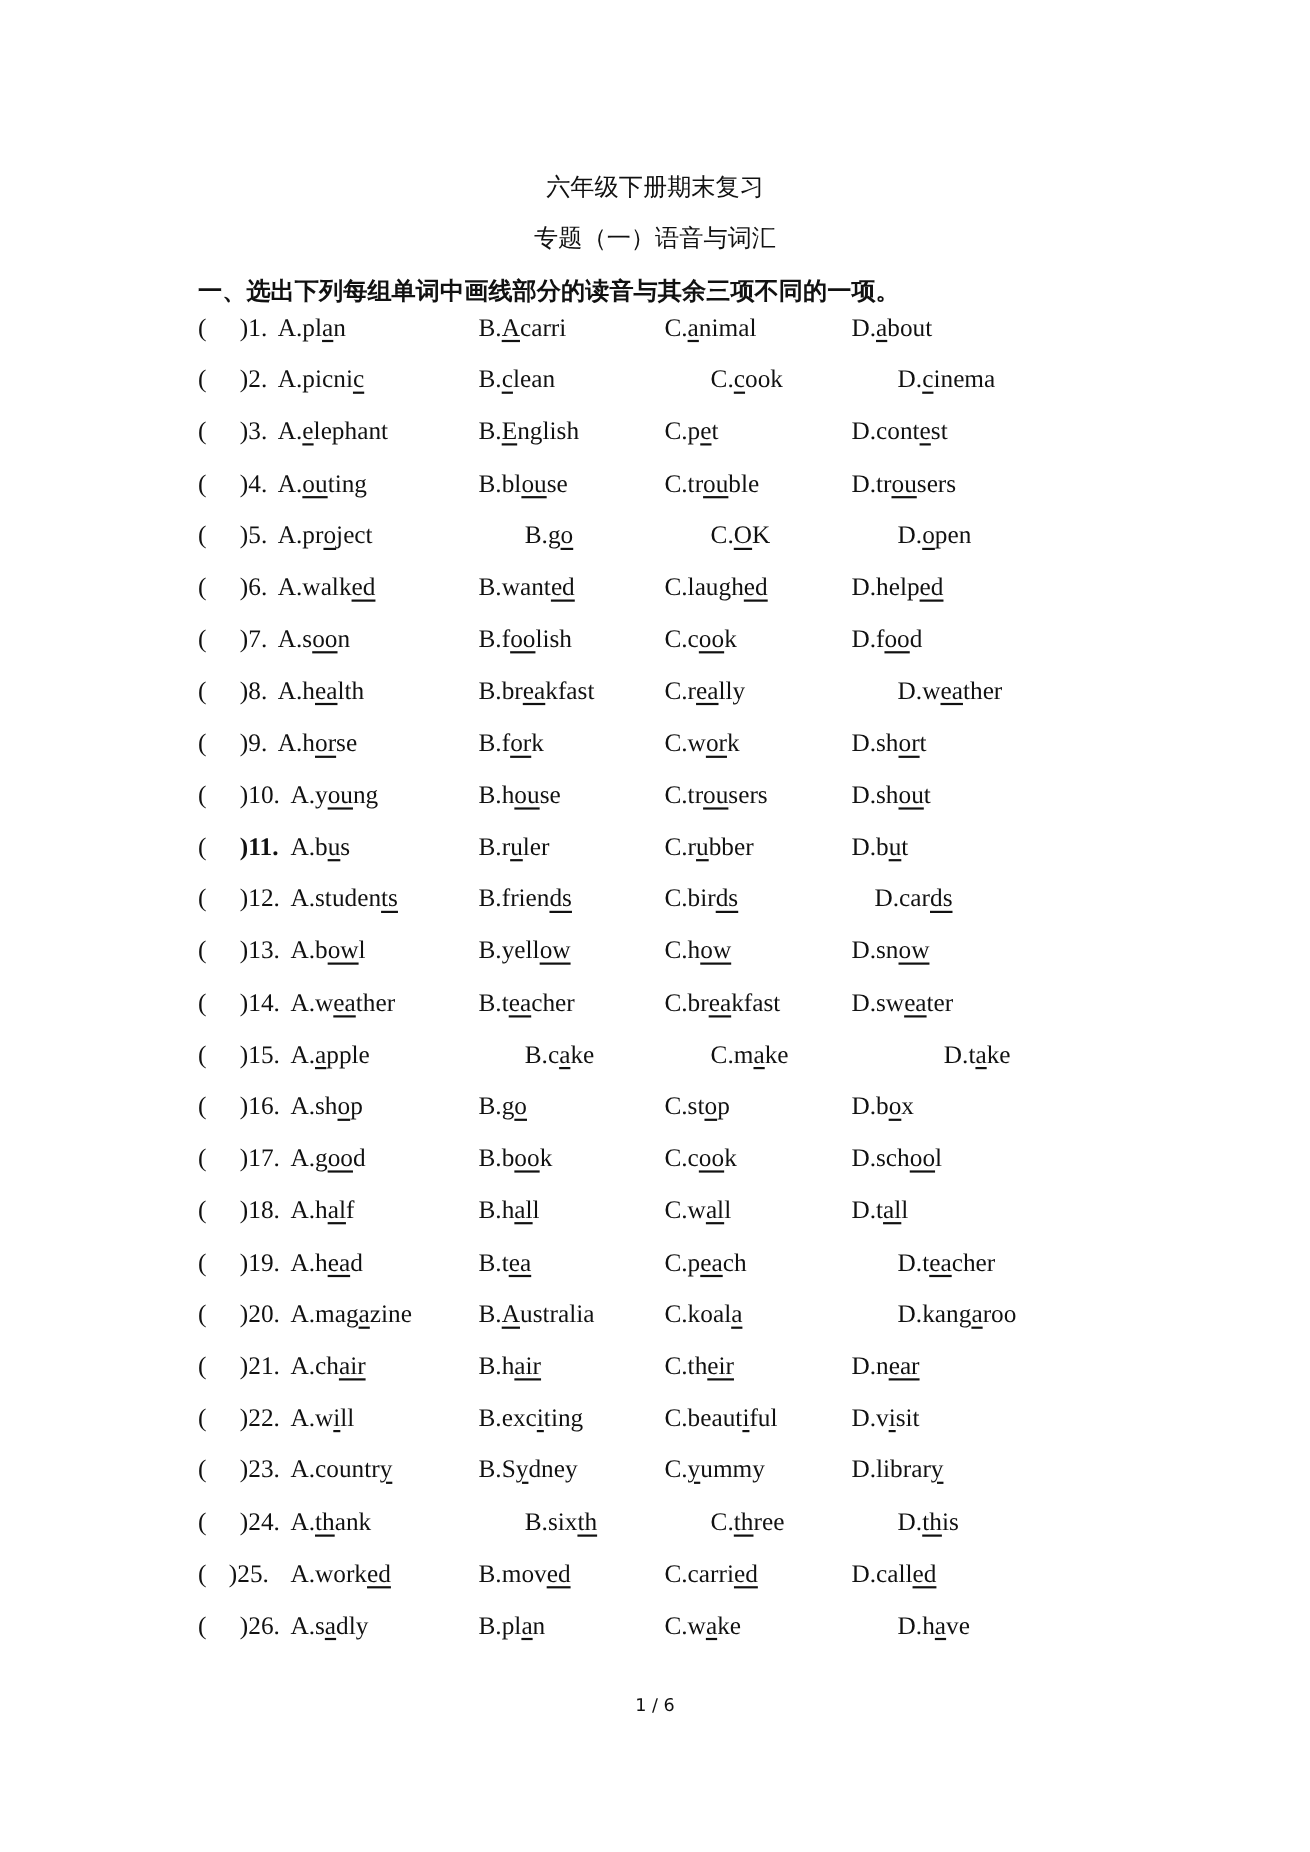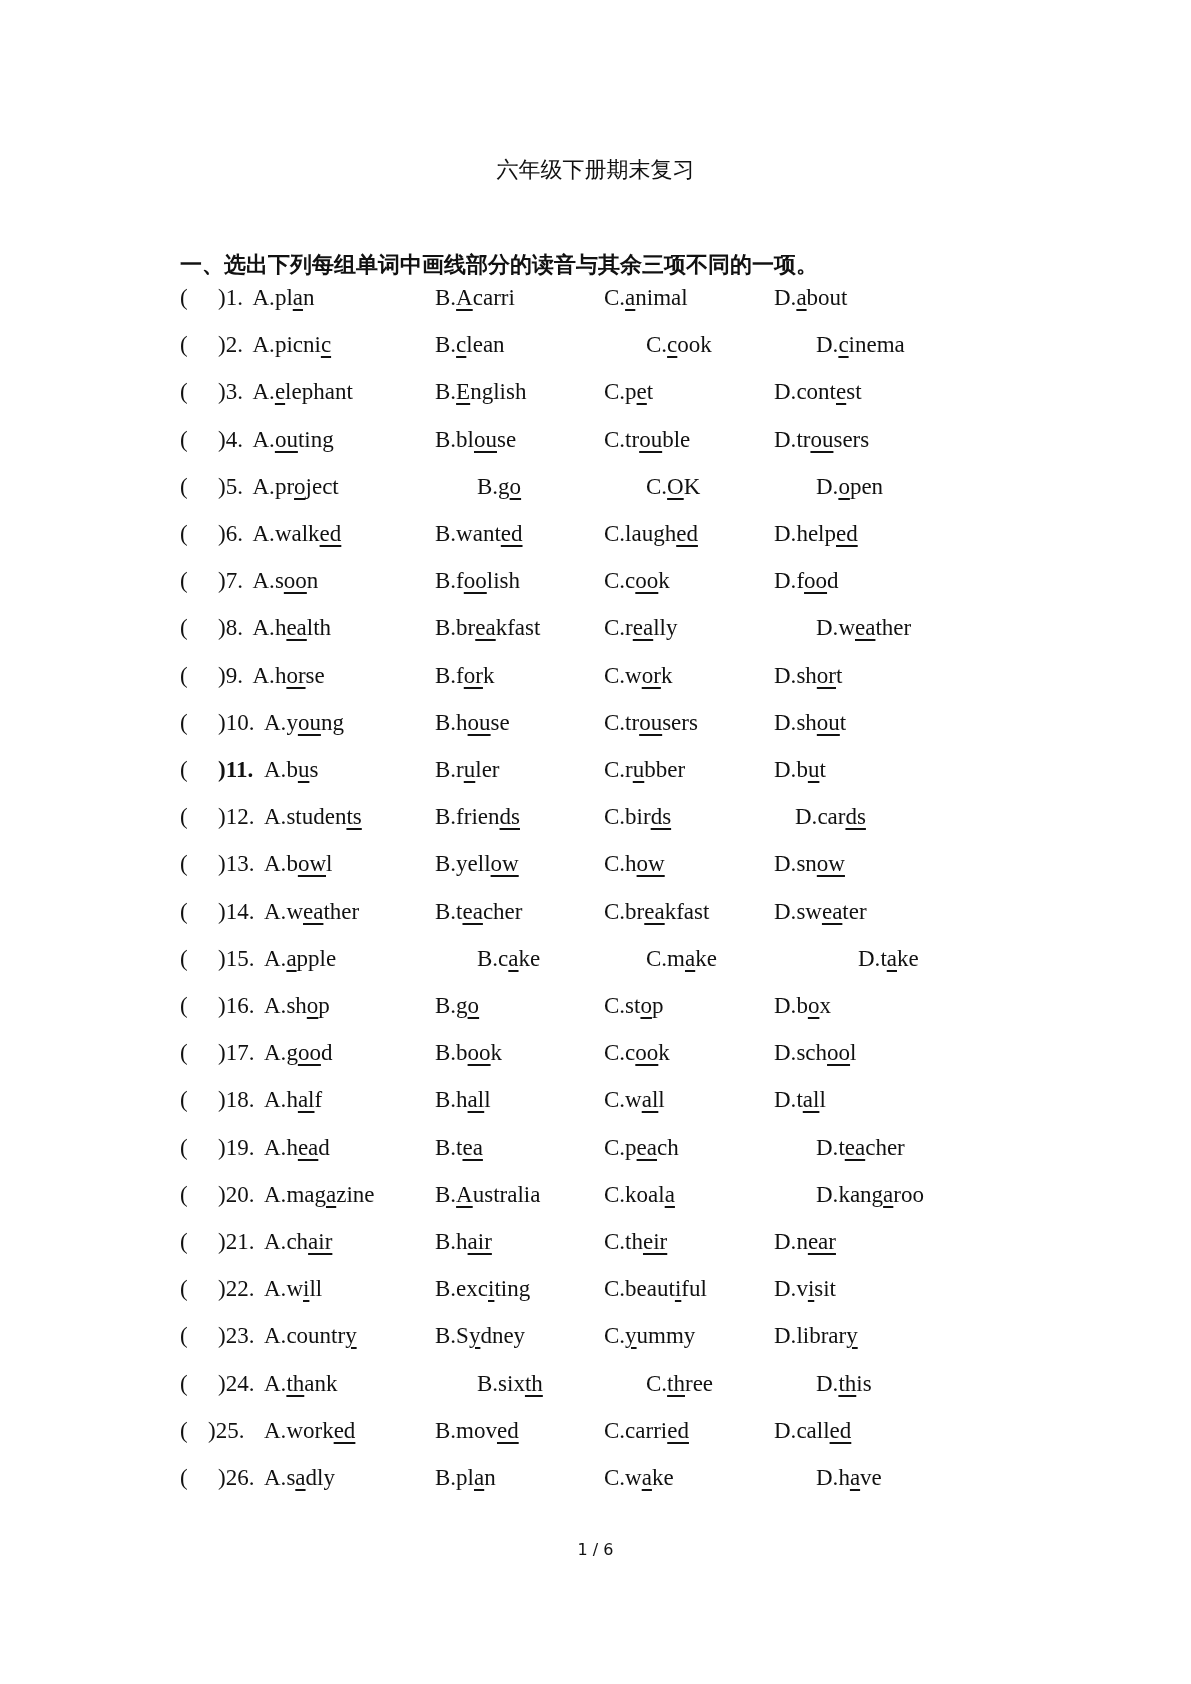--- a/index.html
+++ b/index.html
@@ -25,20 +25,21 @@
     .footer {
       position: absolute; left: 0; width: 1191px; top: 1540px; text-align: center;
       font-family: "DejaVu Sans", sans-serif; font-size: 16px; color: #111;
     }
   </style>
 </head>
 <body>
 
 <div class="page">
   <div class="title t1">六年级下册期末复习</div>
+  <div class="title t2">专题（一）语音与词汇</div>
   <div class="section-heading">一、选出下列每组单词中画线部分的读音与其余三项不同的一项。</div>
 
   <div id="questions">
       <div class="q-row" style="top: 285px;">
         <span class="cell paren">(</span>
         <span class="cell" style="left: 218px;">)1.</span>
         <span class="cell" style="left: 252.5px;"><span>A.</span><span>pl</span><span class="u">a</span><span>n</span></span>
         <span class="cell" style="left: 435px;"><span>B.</span><span></span><span class="u">A</span><span>carri</span></span>
         <span class="cell" style="left: 604px;"><span>C.</span><span></span><span class="u">a</span><span>nimal</span></span>
         <span class="cell" style="left: 774px;"><span>D.</span><span></span><span class="u">a</span><span>bout</span></span>

